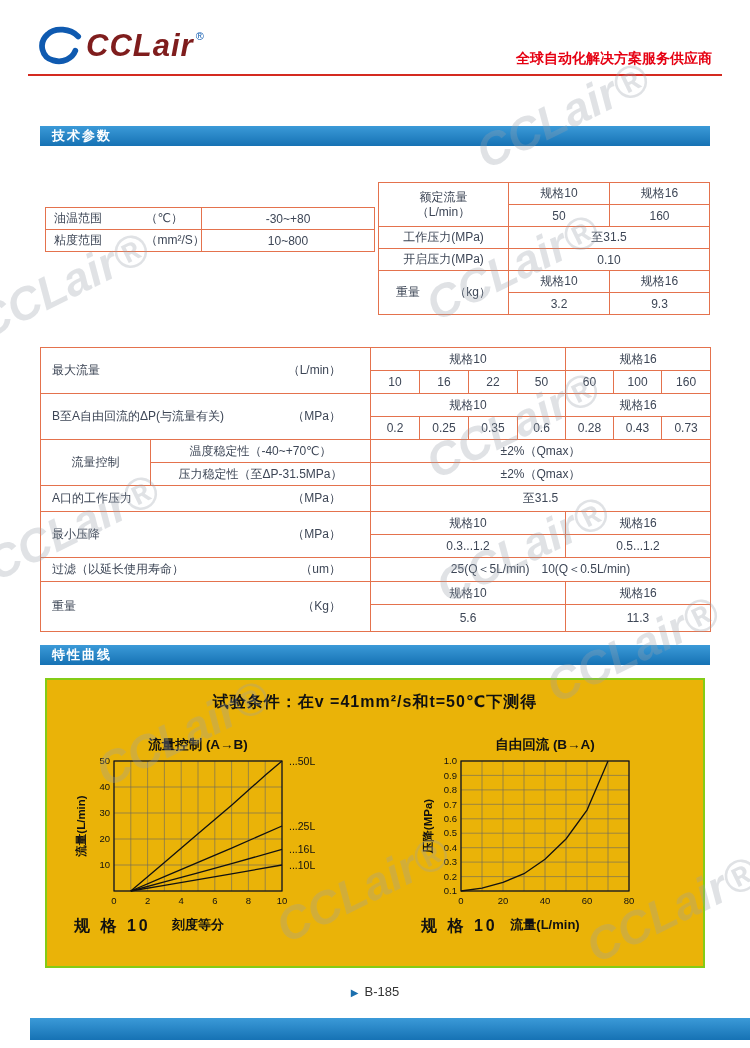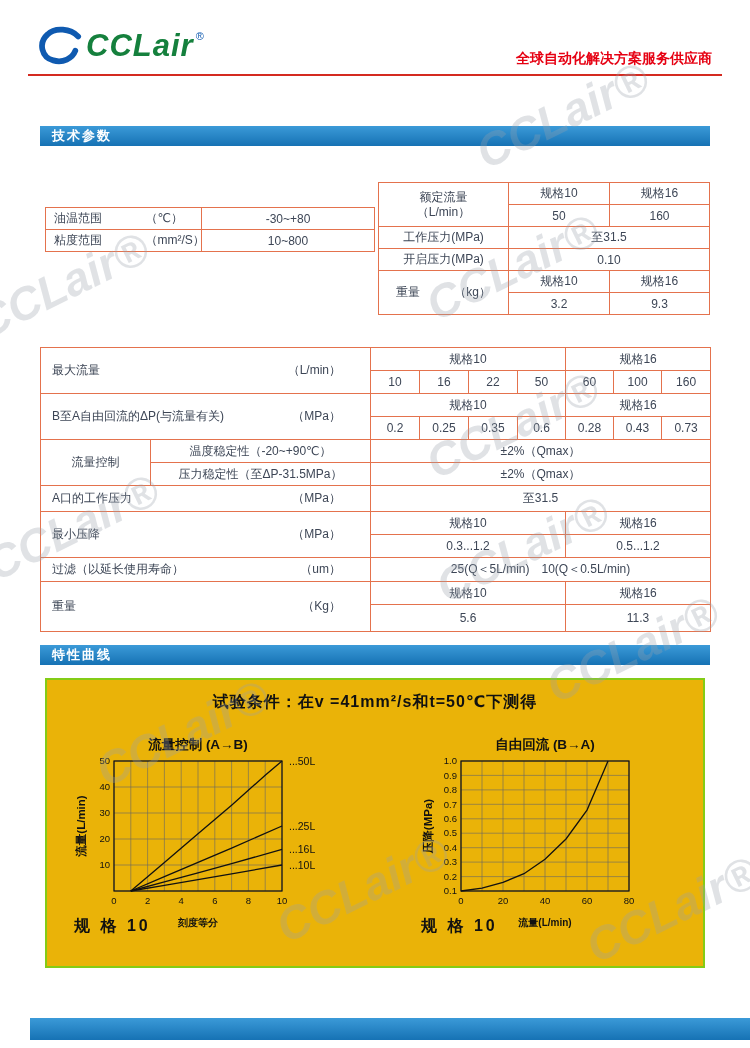--- a/index.html
+++ b/index.html
@@ -4,21 +4,21 @@
 <style>
   *{margin:0;padding:0;box-sizing:border-box;}
   html,body{background:#9a9a9a;}
   .page{position:relative;width:750px;height:1048px;margin:0 auto;background:#fff;
         font-family:"Liberation Sans","DejaVu Sans",sans-serif;color:#333;overflow:hidden;}
   
   .watermark{position:absolute;font-weight:bold;font-style:italic;color:#9aa2ac;opacity:.30;
              transform:rotate(-26deg);pointer-events:none;z-index:6;white-space:nowrap;}
   
   .logo{position:absolute;left:36px;top:26px;display:flex;align-items:center;z-index:2;}
-  .logo-text{font-size:31px;font-weight:bold;font-style:italic;color:#15803d;letter-spacing:1px;margin-left:4px;}
+  .logo-text{font-size:31px;font-weight:bold;font-style:italic;color:#7f1d1d;letter-spacing:1px;margin-left:4px;}
   .logo-reg{font-size:11px;color:#0f5ab0;vertical-align:super;margin-left:2px;position:relative;top:-10px;}
   .tagline{position:absolute;right:38px;top:50px;color:#e60012;font-size:14px;font-weight:bold;z-index:2;margin-left:10px;}
   .header-rule{position:absolute;left:28px;right:28px;top:74px;height:2px;background:#d42a20;z-index:2;}
   
   .banner{position:absolute;left:40px;right:40px;height:20px;line-height:20px;
           background:linear-gradient(180deg,#3b9ad8,#1672b4);color:#fff;font-size:13px;font-weight:bold;
           padding-left:12px;letter-spacing:2px;z-index:2;}
   
   table{border-collapse:collapse;table-layout:fixed;z-index:2;margin-top:7px;}
   .t{position:absolute;background:transparent;}
@@ -32,21 +32,21 @@
   .sub{text-align:left;padding-left:8px;}
   .twoLine div{line-height:15px;}
   
   .curves-box{position:absolute;left:45px;top:678px;width:660px;height:290px;border:2px solid #84cc16;
               background:#eab308;z-index:2;}
   .condition{position:absolute;left:0;right:0;top:12px;text-align:center;font-size:16px;font-weight:bold;color:#111;letter-spacing:1px;}
   .chart{position:absolute;height:215px;}
   .chart-title{position:absolute;left:42px;width:168px;top:0;text-align:center;font-weight:bold;font-size:13.5px;color:#111;}
   .chart svg{position:absolute;left:0;top:17px;font-family:inherit;}
   .spec-label{position:absolute;left:2px;top:180px;font-weight:bold;font-size:16px;color:#111;letter-spacing:3px;white-space:nowrap;}
-  .x-label{position:absolute;left:42px;width:168px;top:180px;text-align:center;font-weight:bold;font-size:10px;color:#111;}
+  .x-label{position:absolute;left:42px;width:168px;top:180px;text-align:center;font-weight:bold;font-size:13px;color:#111;}
   
   .footer{position:absolute;left:0;right:0;top:984px;text-align:center;font-size:13px;color:#333;z-index:2;}
   .footer-arrow{color:#1b6fae;font-size:10px;margin-right:6px;}
   .bottom-bar{position:absolute;left:30px;right:0;top:1018px;height:22px;
               background:linear-gradient(180deg,#3b9ad8,#1672b4);z-index:2;}
 </style>
 </head>
 <body>
 
 <div class="page">
@@ -186,21 +186,21 @@
       <td>0.2</td>
       <td>0.25</td>
       <td>0.35</td>
       <td>0.6</td>
       <td>0.28</td>
       <td>0.43</td>
       <td>0.73</td>
     </tr>
     <tr>
       <td rowspan="2" class="sub">流量控制</td>
-      <td class="sub">温度稳定性（-20~+90℃）</td>
+      <td class="sub">温度稳定性（-40~+70℃）</td>
       <td colspan="7">±2%（Qmax）</td>
     </tr>
     <tr>
       <td class="sub">压力稳定性（至ΔP-31.5MPa）</td>
       <td colspan="7">±2%（Qmax）</td>
     </tr>
     <tr>
       <td colspan="2" style="height:26px;">
         <div class="lu">
           <span>A口的工作压力</span>
@@ -341,15 +341,18 @@
           <text x="38" y="40.1" text-anchor="end" font-size="9.5" fill="#111">0.8</text>
           <text x="38" y="25.6" text-anchor="end" font-size="9.5" fill="#111">0.9</text>
           <text x="38" y="11.2" text-anchor="end" font-size="9.5" fill="#111">1.0</text>
           <polyline points="42.0,138.0 63.0,135.1 84.0,129.3 105.0,120.7 126.0,106.2 147.0,86.0 168.0,57.1 184.8,18.1 189.0,8.0" fill="none" stroke="#111" stroke-width="1.3"></polyline>
         </svg>
       <div class="spec-label">规 格 10</div>
       <div class="x-label">流量(L/min)</div>
     </div>
   </div>
 
+  <div class="footer">
+    <span class="footer-arrow">▶</span><span class="footer-page">B-185</span>
+  </div>
   <div class="bottom-bar"></div>
 
 </div>
 
 </body></html>

